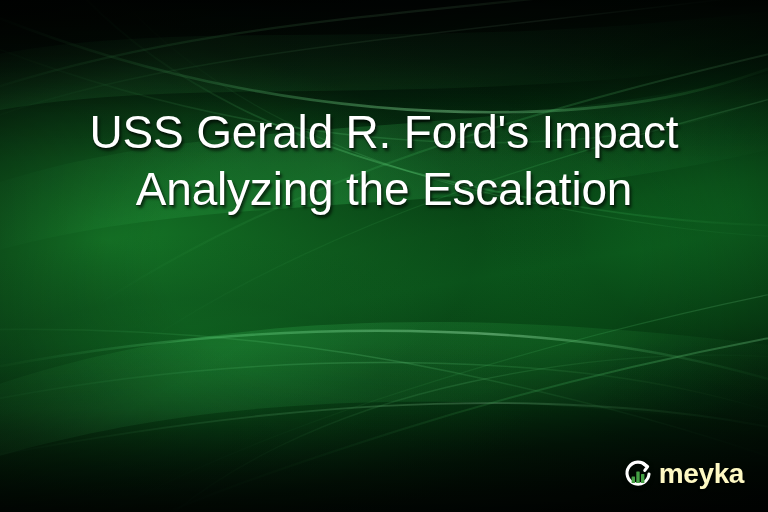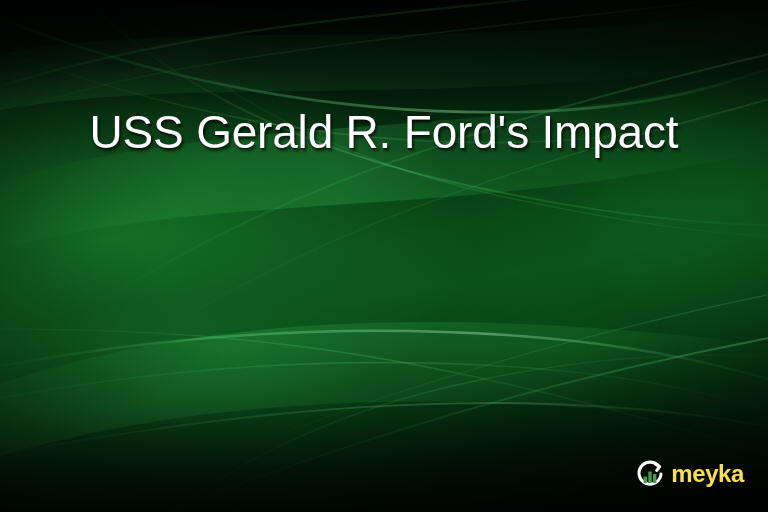--- a/index.html
+++ b/index.html
@@ -124,22 +124,22 @@
     align-items: center;
     gap: 5px;
   }
   #logo-mark {
     width: 32px;
     height: 32px;
     display: block;
     filter: drop-shadow(0 1px 2px rgba(0,0,0,0.55));
   }
   #logo-word {
-    color: #fde047;
-    font-size: 24px;
+    color: #fef9c3;
+    font-size: 28px;
     font-weight: 700;
     letter-spacing: -0.4px;
     line-height: 1;
     text-shadow: 0 1px 2px rgba(0,0,0,0.55);
   }
 </style>
 </head>
 <body>
 
 <div id="card">
@@ -245,20 +245,21 @@
     <path d="M -30 330 C 140 326, 300 340, 452 372 C 580 399, 700 430, 812 472" fill="none" stroke="url(#hw3)" stroke-width="1.5" opacity="0.7"></path>
     <path d="M 140 544 C 210 470, 330 412, 470 382 C 600 354, 712 350, 812 360" fill="none" stroke="url(#hw3)" stroke-width="1.3" opacity="0.6"></path>
   </svg>
 
   <div class="bg-layer" id="bg-top-dark"></div>
   <div class="bg-layer" id="bg-bottom-dark"></div>
   <div class="bg-layer" id="bg-vignette"></div>
 
   <div id="title">
     <span class="line">USS Gerald R. Ford's Impact</span>
+    <span class="line">Analyzing the Escalation</span>
   </div>
 
   <div id="logo">
     <svg id="logo-mark" viewBox="0 0 32 32">
 
       <path d="M 24.4 8.0 A 11 11 0 1 0 27 16" fill="none" stroke="#ffffff" stroke-width="3.1" stroke-linecap="round"></path>
 
       <path d="M 21.2 5.6 L 25.6 8.6 L 22.8 12.4" fill="none" stroke="#ffffff" stroke-width="3.1" stroke-linecap="round" stroke-linejoin="round"></path>
 
       <rect x="9.6" y="18.4" width="3.4" height="6.6" rx="0.5" fill="#45a045"></rect>

